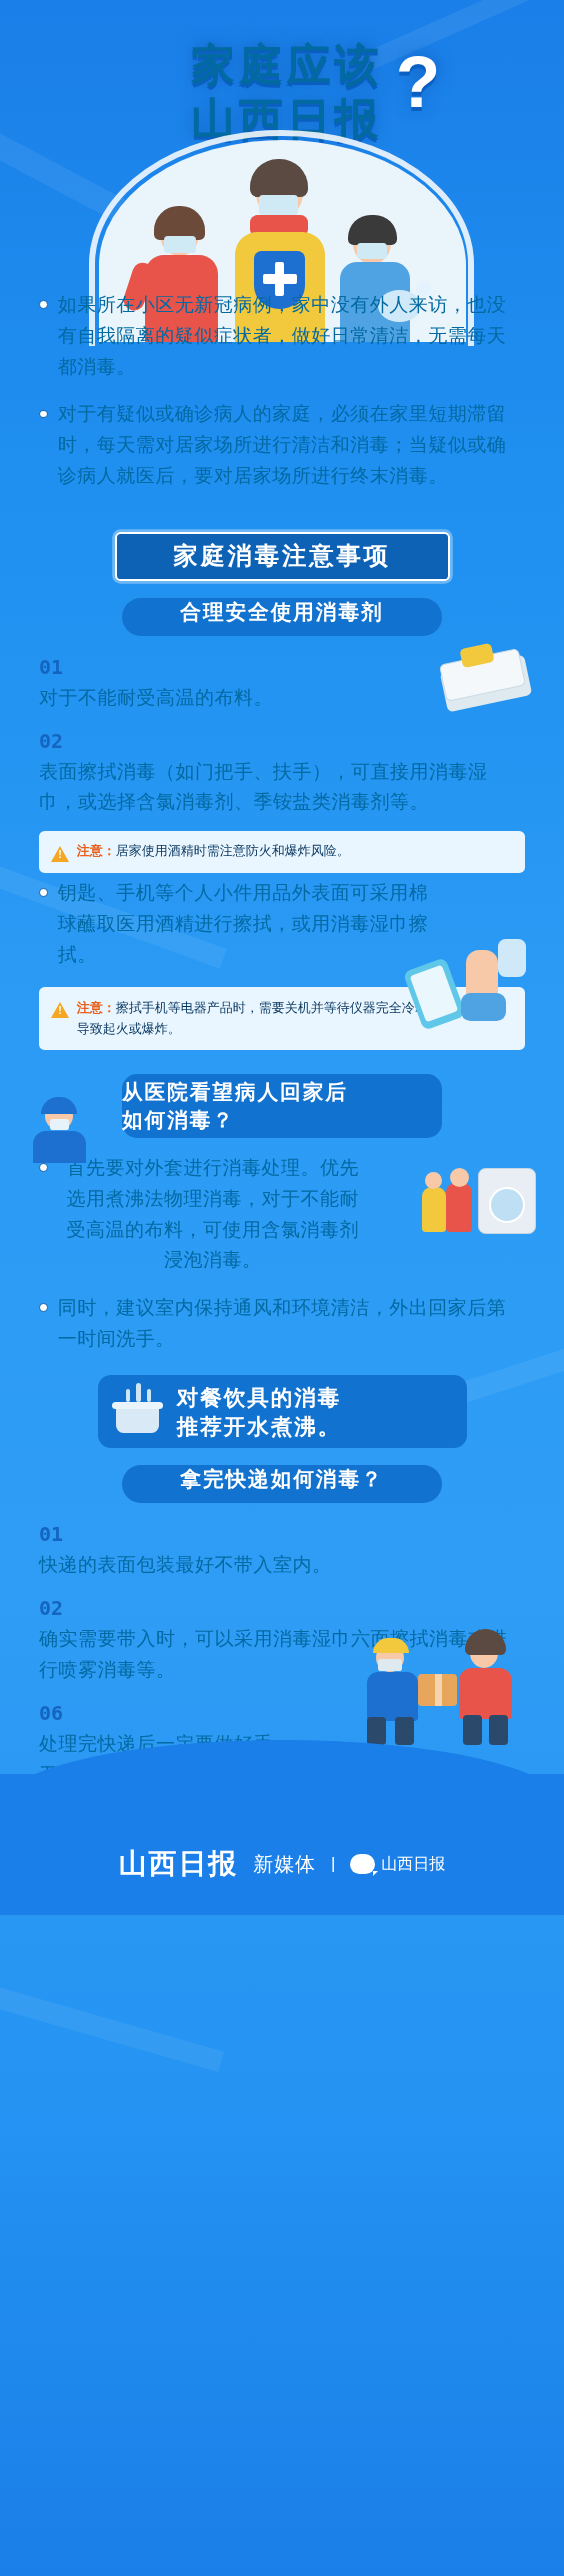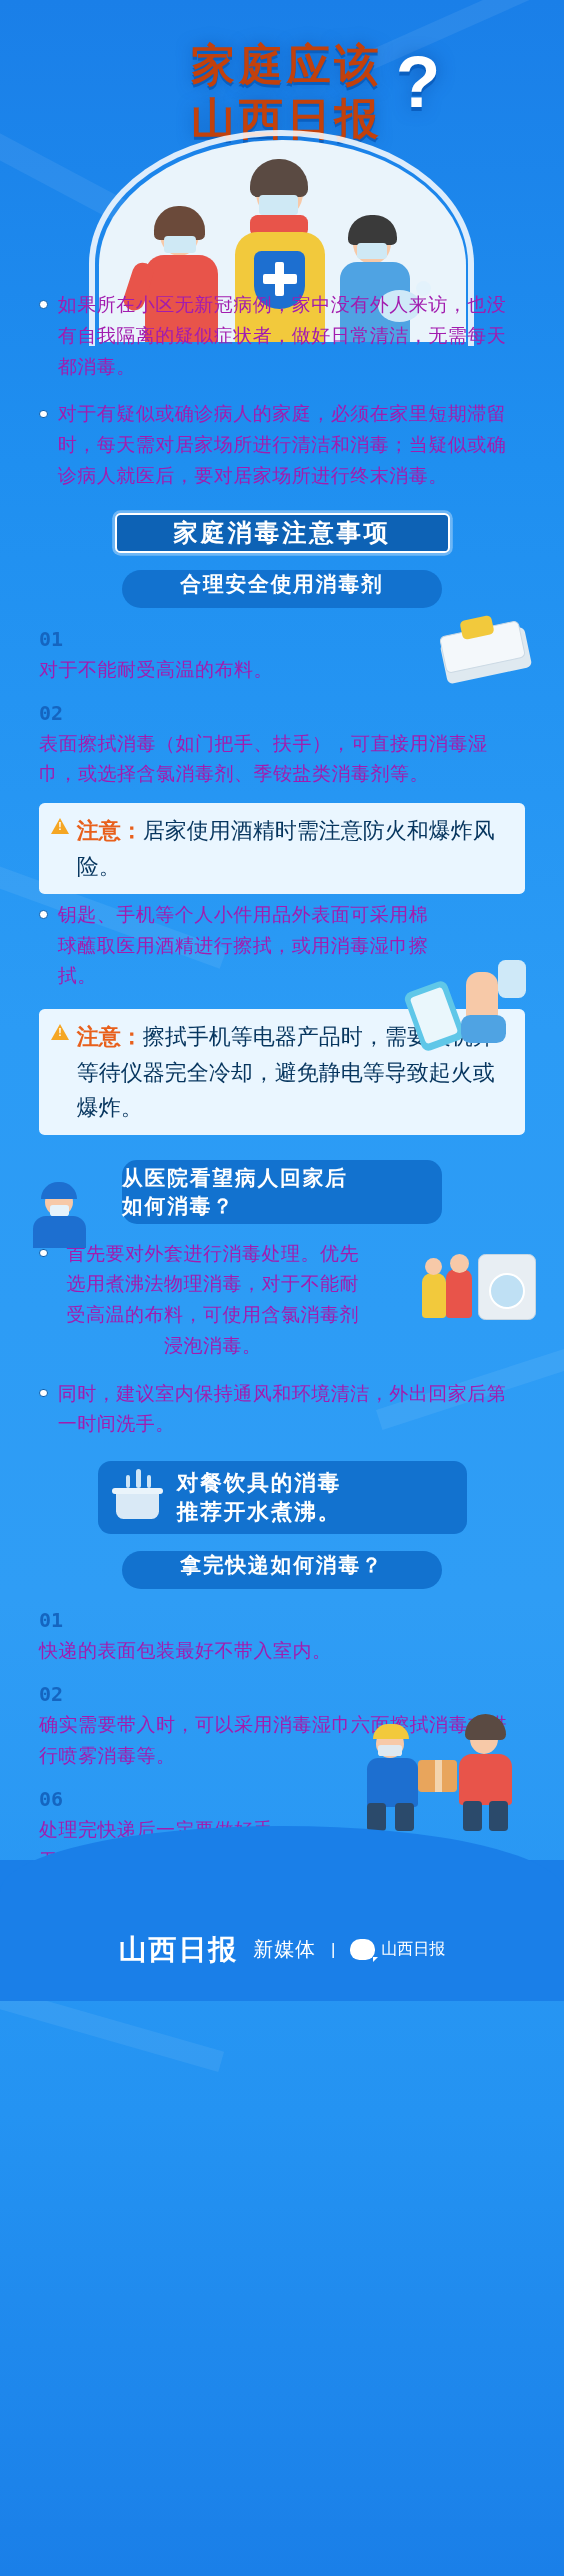--- a/index.html
+++ b/index.html
@@ -36,21 +36,21 @@
   }
   .title-wrap {
     position: relative;
     display: inline-block;
     text-align: left;
     padding-left: 9.4px;
   }
   .title-line {
     font-size: 44px;
     font-weight: bold;
-    color: #c2410c;
+    color: #0369a1;
     letter-spacing: 3.8px;
     line-height: 1.22;
     text-shadow: 0 2.8px 0 #0a5fc0, 0 0 15px rgba(10,70,160,0.55);
     font-family: "DejaVu Sans", "Liberation Sans", sans-serif;
   }
   .qmark {
     position: absolute;
     right: -58px;
     top: 1.9px;
     font-size: 73px;
@@ -118,21 +118,21 @@
     flex: 0 0 auto;
     width: 8.5px; height: 8.5px;
     border-radius: 50%;
     background: #ffffff;
     border: 1.9px solid #0c5fae;
     margin: 10.3px 10.3px 0 0;
   }
   .ptext {
     font-size: 19px;
     line-height: 1.62;
-    color: #a21caf;
+    color: #0369a1;
     letter-spacing: 0.5px;
   }
 
   
   .numitem {
     display: flex;
     align-items: flex-start;
     margin-bottom: 11.3px;
     flex-direction: column;
   }
@@ -141,23 +141,23 @@
     font-size: 20px;
     font-weight: bold;
     color: #1565c0;
     margin-right: 7.5px;
     line-height: 1.6;
     font-family: "DejaVu Sans Mono", monospace;
   }
 
   
   .sec-title-main {
-    margin: 21px auto 17px auto;
+    margin: 40px auto 17px auto;
     width: 335px;
-    height: 40px;
+    height: 49px;
     border: 2.8px solid #ffffff;
     border-radius: 5.6px;
     background: #0d62b5;
     display: flex;
     align-items: center;
     justify-content: center;
     box-shadow: 0 0 0 2.8px rgba(255,255,255,0.35);
   }
   .sec-title-main span {
     font-size: 24.4px;
@@ -202,21 +202,21 @@
     position: relative;
   }
   .warn-icon:after {
     content: "!";
     position: absolute;
     left: -1.9px; top: 2.8px;
     font-size: 10.3px;
     color: #fff;
     font-weight: bold;
   }
-  .note-text { font-size: 22px; line-height: 1.6; color: #06355e; }
+  .note-text { font-size: 13px; line-height: 1.6; color: #06355e; }
   .note-text b { color: #e8601c; }
 
   
   .boil-box {
     margin: 20.7px auto 13px auto;
     width: 369px;
     height: 73px;
     background: #1272cf;
     border-radius: 13px;
     display: flex;

